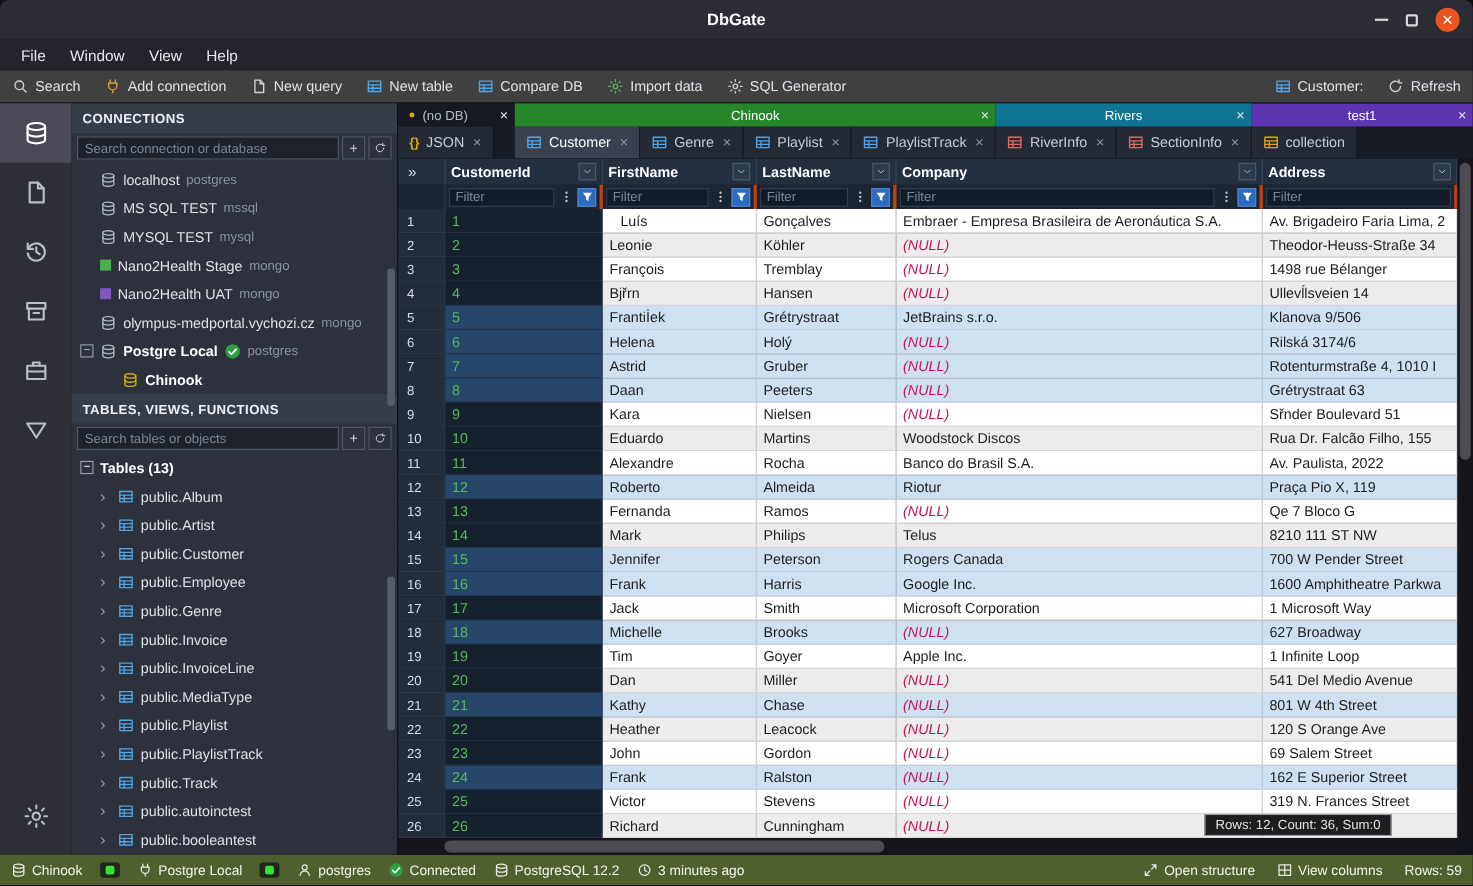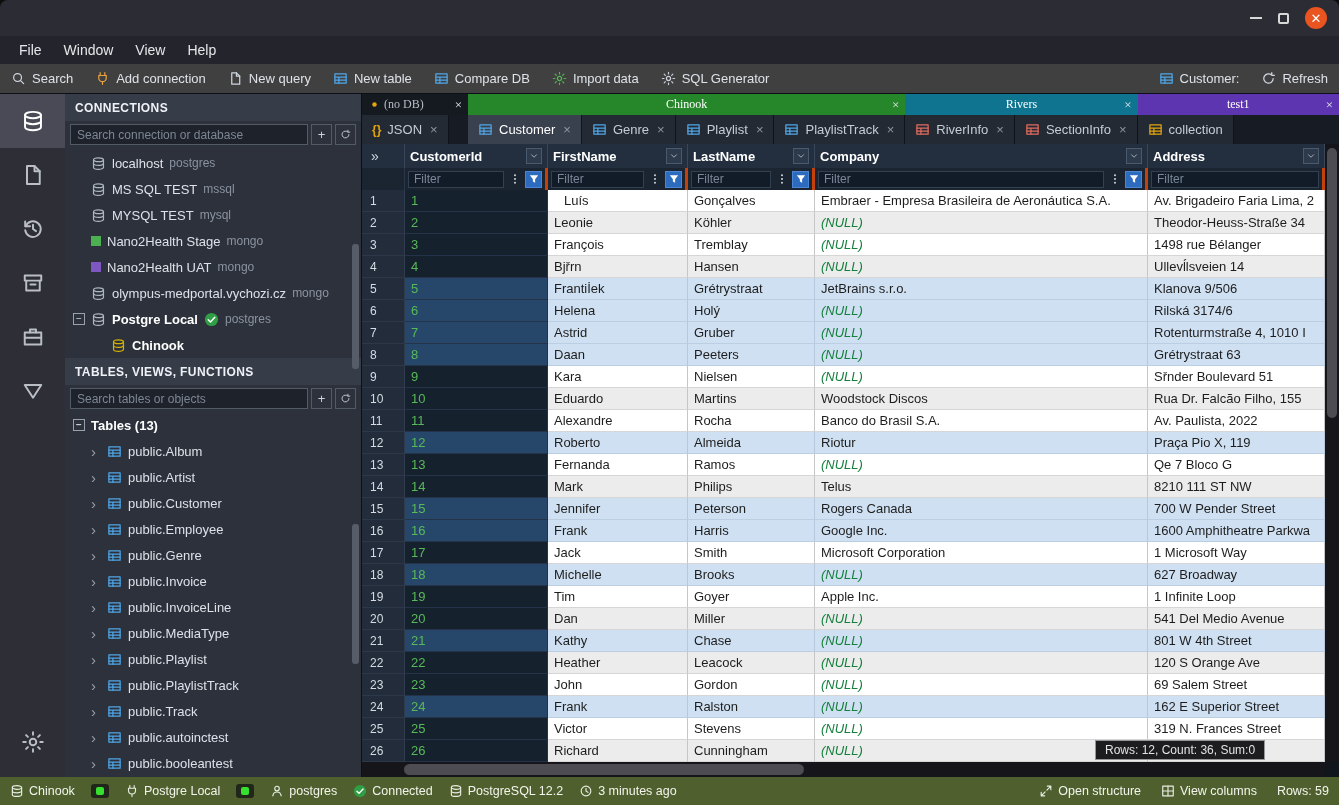--- a/index.html
+++ b/index.html
@@ -77,21 +77,21 @@
     border-radius:3px; }
 
   
   .content { flex:1; display:flex; flex-direction:column; min-width:0; position:relative;
     background:#11161d; }
   .tabgroups { display:flex; height:50px; flex:none; background:#141920; }
   .tabgroup { display:flex; flex-direction:column; flex:none; }
   .tabgroup:first-child { min-width:106px; }
   .tabgroup:last-child { flex:1; min-width:0; overflow:hidden; }
   .grp-header { height:21px; position:relative; display:flex; align-items:center;
-    justify-content:center; color:#fff; font-size:12px; gap:5px;font-family:Liberation Serif, serif; }
+    justify-content:center; color:#fff; font-size:12px; gap:5px; }
   .grp-header.nodb { background:#151a21; color:#b6bdc7; justify-content:flex-start;
     padding-left:8px; }
   .grp-header .icon { width:9px; height:9px; }
   .grp-x { position:absolute; right:6px; color:#e2e6ec; font-size:13px; }
   .grp-tabs { height:29px; display:flex; background:#171c24; }
   .tab { display:flex; align-items:center; gap:6px; padding:0 10px; font-size:13px;
     color:#c6ccd4; background:#242a34; border-right:1px solid #10141a; white-space:nowrap; }
   .tab.selected { background:#39414e; color:#fff; }
   .tab-x { color:#8d95a0; font-size:13px; margin-left:2px; }
   .json-ic { font-weight:bold; font-size:12px; }
@@ -123,21 +123,21 @@
   .c-num { width:43px; background:#222c3a; color:#d6dce4; font-size:12px; padding-left:8px;
     border-right:1px solid #303c4e; border-bottom:1px solid #2c3848; }
   .c-id { background:#16212e; color:#58b958; padding-left:6px;
     border-right:1px solid #24334a; border-bottom:1px solid #24334a; }
   .c-data { background:#ffffff; color:#1d1d1d; padding:0 6px; white-space:nowrap;
     border-right:1px solid #c6c6c6; border-bottom:1px solid #d6d6d6; }
   .g-row.even .c-data { background:#ececec; }
   .g-row.sel .c-data { background:#cfe0f2; border-right-color:#b5c8dd;
     border-bottom-color:#bccee2; }
   .g-row.sel .c-id { background:#27476a; }
-  .null { color:#15803d; font-style:italic; }
+  .null { color:#be185d; font-style:italic; }
 
   .vscroll { position:absolute; top:0; right:0; bottom:15px; width:14px; background:#15151a; }
   .vscroll .thumb { position:absolute; left:2px; right:2px; top:4px; height:270px;
     background:#4c4c52; border-radius:6px; }
   .hscroll { position:absolute; left:0; right:14px; bottom:0; height:15px; background:#15151a; }
   .hscroll .thumb { position:absolute; top:2px; bottom:2px; left:42px; width:400px;
     background:#4c4c52; border-radius:6px; }
 
   .sel-tooltip { position:absolute; left:733px; top:596px; background:#1d1d1f;
     border:1px solid #97979b; color:#e3e3e6; font-size:12px; padding:2px 9px;
@@ -153,20 +153,21 @@
   .led { width:18px; height:14px; background:#20261a; border-radius:3px; display:flex;
     align-items:center; justify-content:center; }
   .led-dot { width:8px; height:8px; border-radius:2px; background:#35e02f; }
 </style>
 </head>
 <body>
 
 <div class="window">
 
   <div class="titlebar">
+    <div class="title">DbGate</div>
     <div class="win-controls">
       <span class="win-min"></span>
       <span class="win-max"></span>
       <span class="win-close">✕</span>
     </div>
   </div>
 
   <div class="menubar" id="menubar">
       <div class="menu-item">File</div>
       <div class="menu-item">Window</div>

